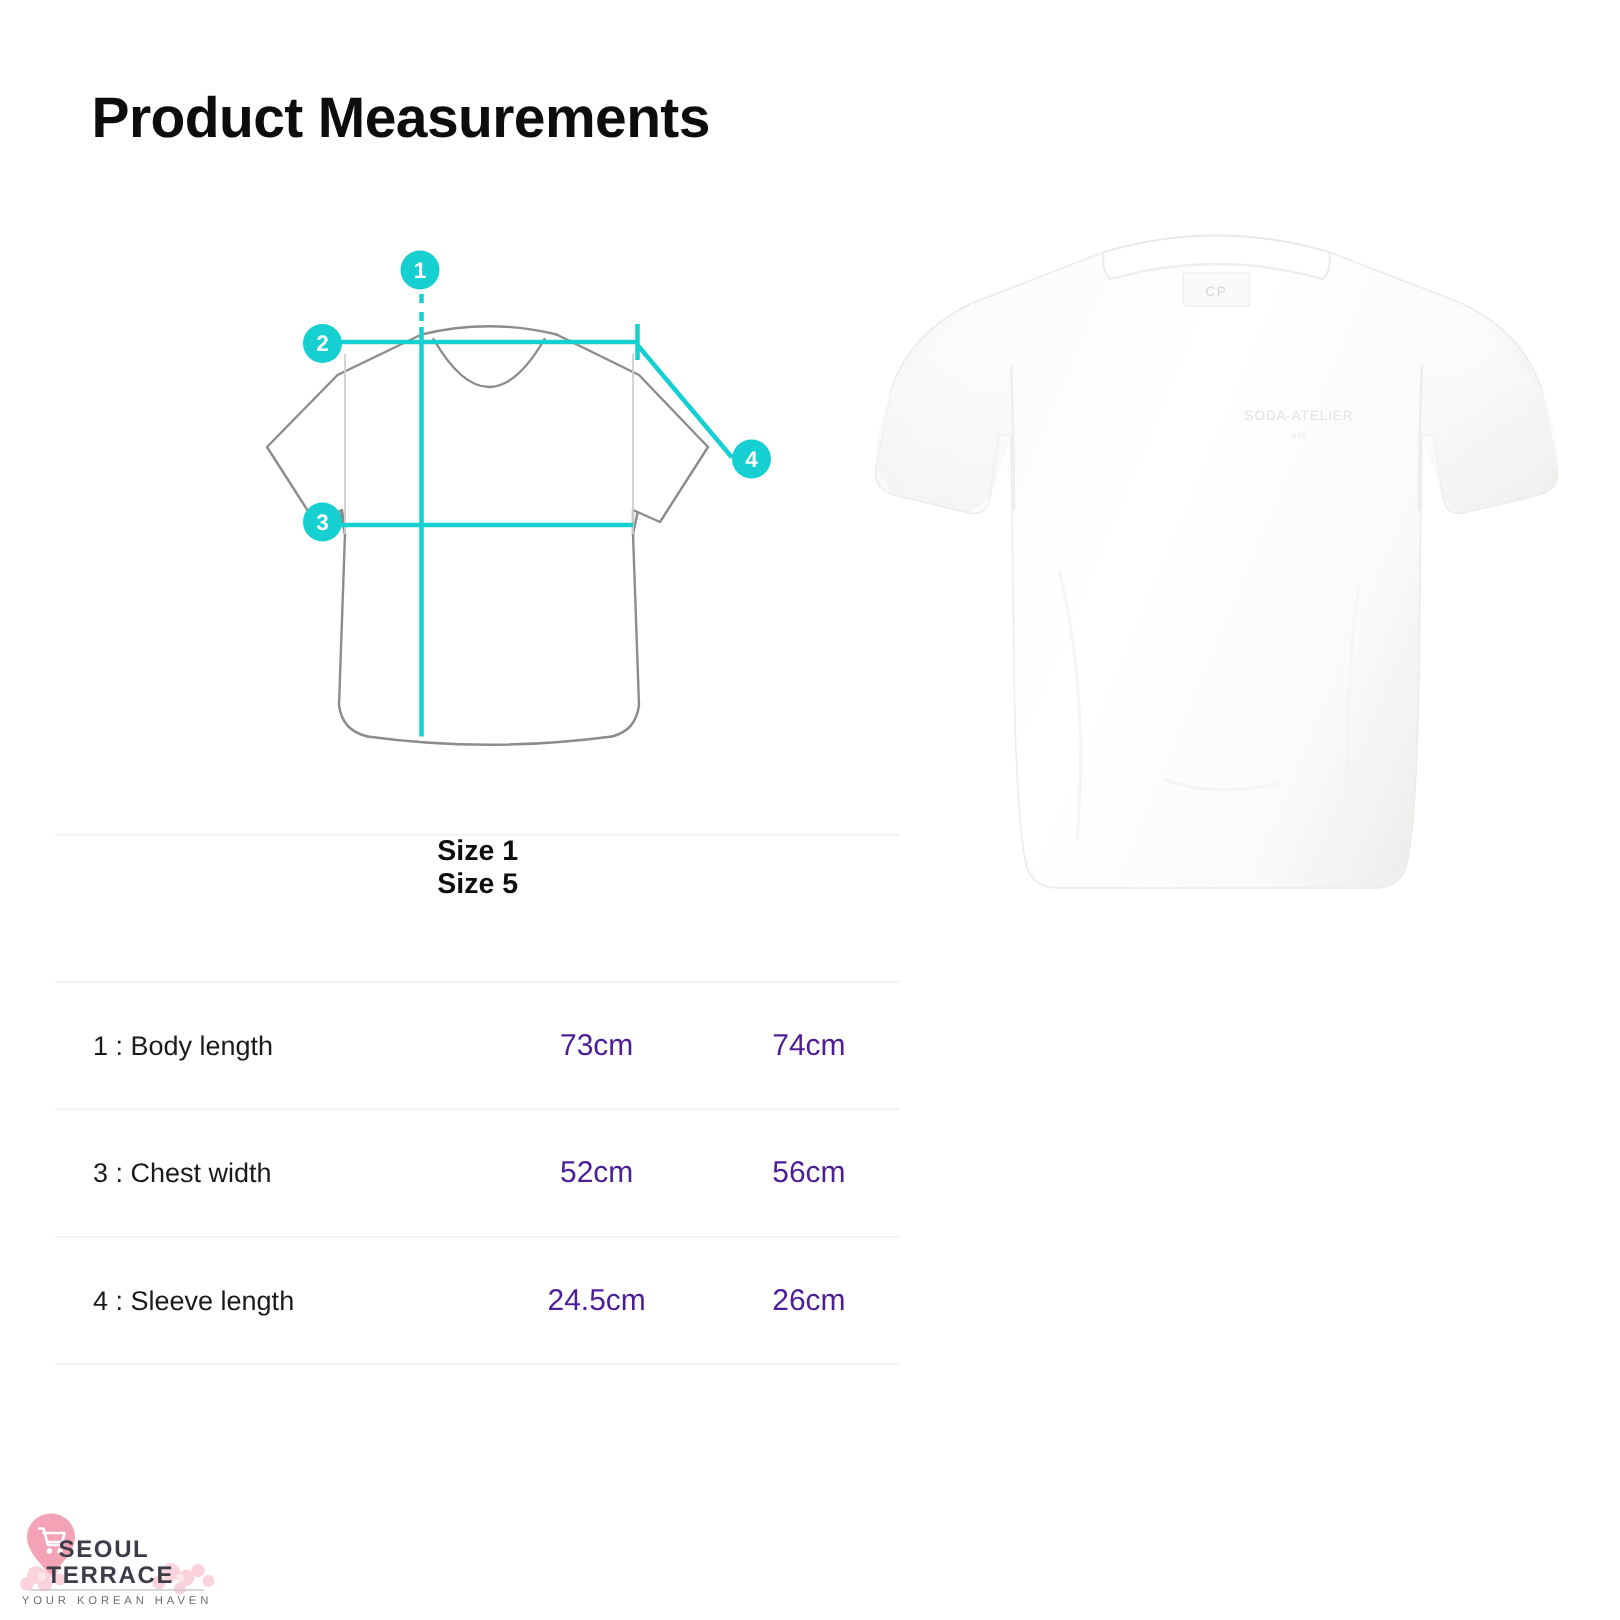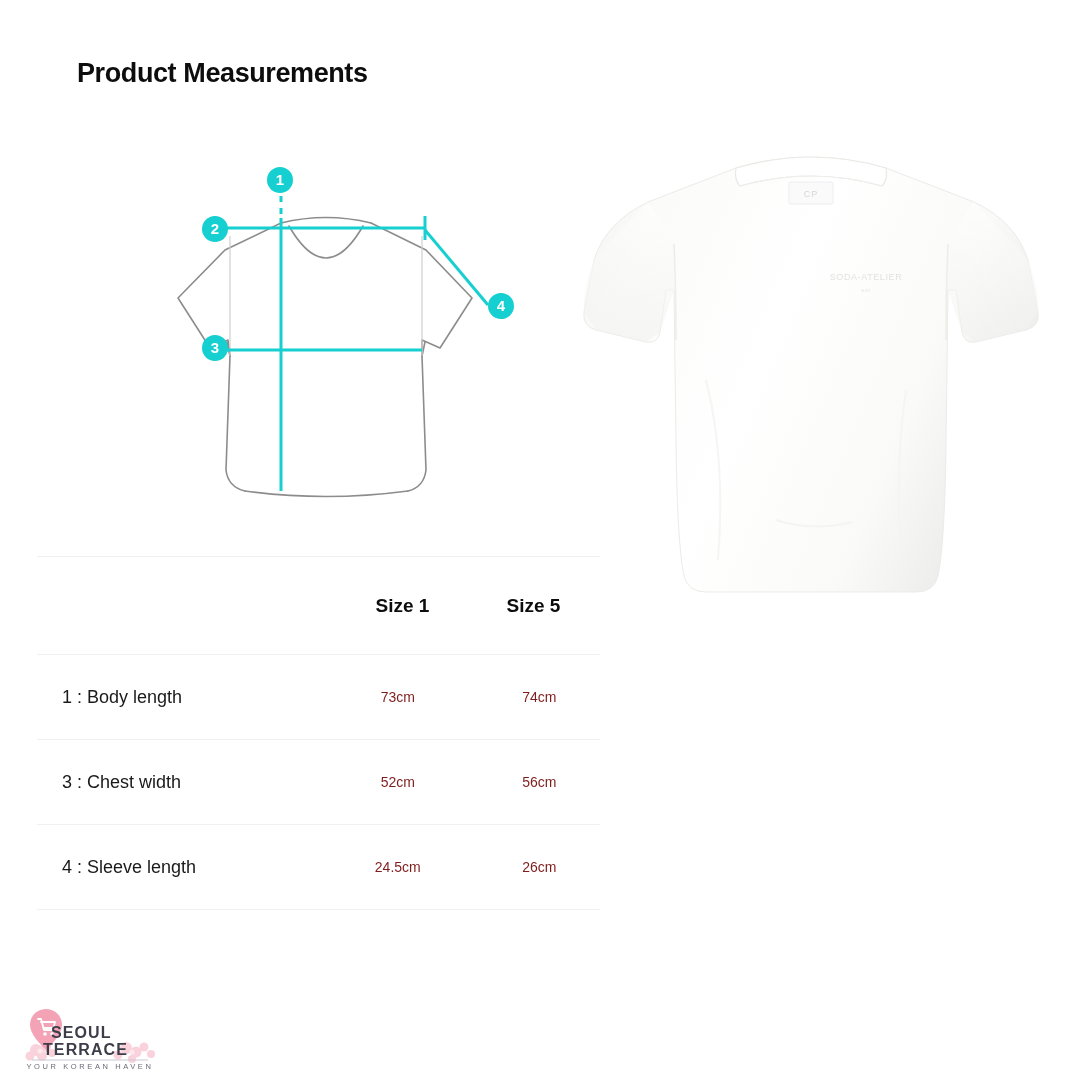--- a/index.html
+++ b/index.html
@@ -14,26 +14,25 @@
     overflow: hidden;
     font-family: "Liberation Sans", sans-serif;
     color: #111111;
   }
 
   
   .page-title {
     position: absolute;
     left: 61px;
     top: 58px;
-    font-size: 27px;
+    font-size: 38px;
     font-weight: bold;
     letter-spacing: -0.4px;
     color: #0d0d0d;
     white-space: nowrap;
-    margin-left: 16px;
   }
 
   
   .diagram {
     position: absolute;
     left: 150px;
     top: 150px;
     width: 400px;
     height: 370px;
   }
@@ -62,47 +61,47 @@
     left: 37px;
     top: 556px;
     width: 563px;
   }
   .trow {
     display: flex;
     align-items: center;
     border-bottom: 1px solid #f0f0f0;
     box-sizing: border-box;
   }
-  .trow.first { border-top: 1px solid #f0f0f0; }
+  .trow.first { border-top: 1px solid #f0f0f0; flex-direction: column; }
   .thead { height: 99px; }
   .tbody-row { height: 85px; gap: 20px; }
 
   .c-label {
     width: 300px;
     padding-left: 25px;
     box-sizing: border-box;
     font-size: 18px;
     color: #1a1a1a;
   }
   .c-val {
     width: 131px;
     text-align: center;
-    font-size: 14px;
-    color: #7f1d1d;
+    font-size: 20px;
+    color: #4c1d95;
   }
   .thead .c-val {
     font-weight: bold;
     font-size: 19px;
     color: #0d0d0d;
   }
 
   
   .logo {
     position: absolute;
-    left: 14px;
+    left: 2px;
     top: 1003px;
     width: 152px;
     height: 70px;
   }
   .logo svg { display: block; width: 152px; height: 70px; }
 </style>
 </head>
 <body>
 
 <div class="page-title">Product Measurements</div>

